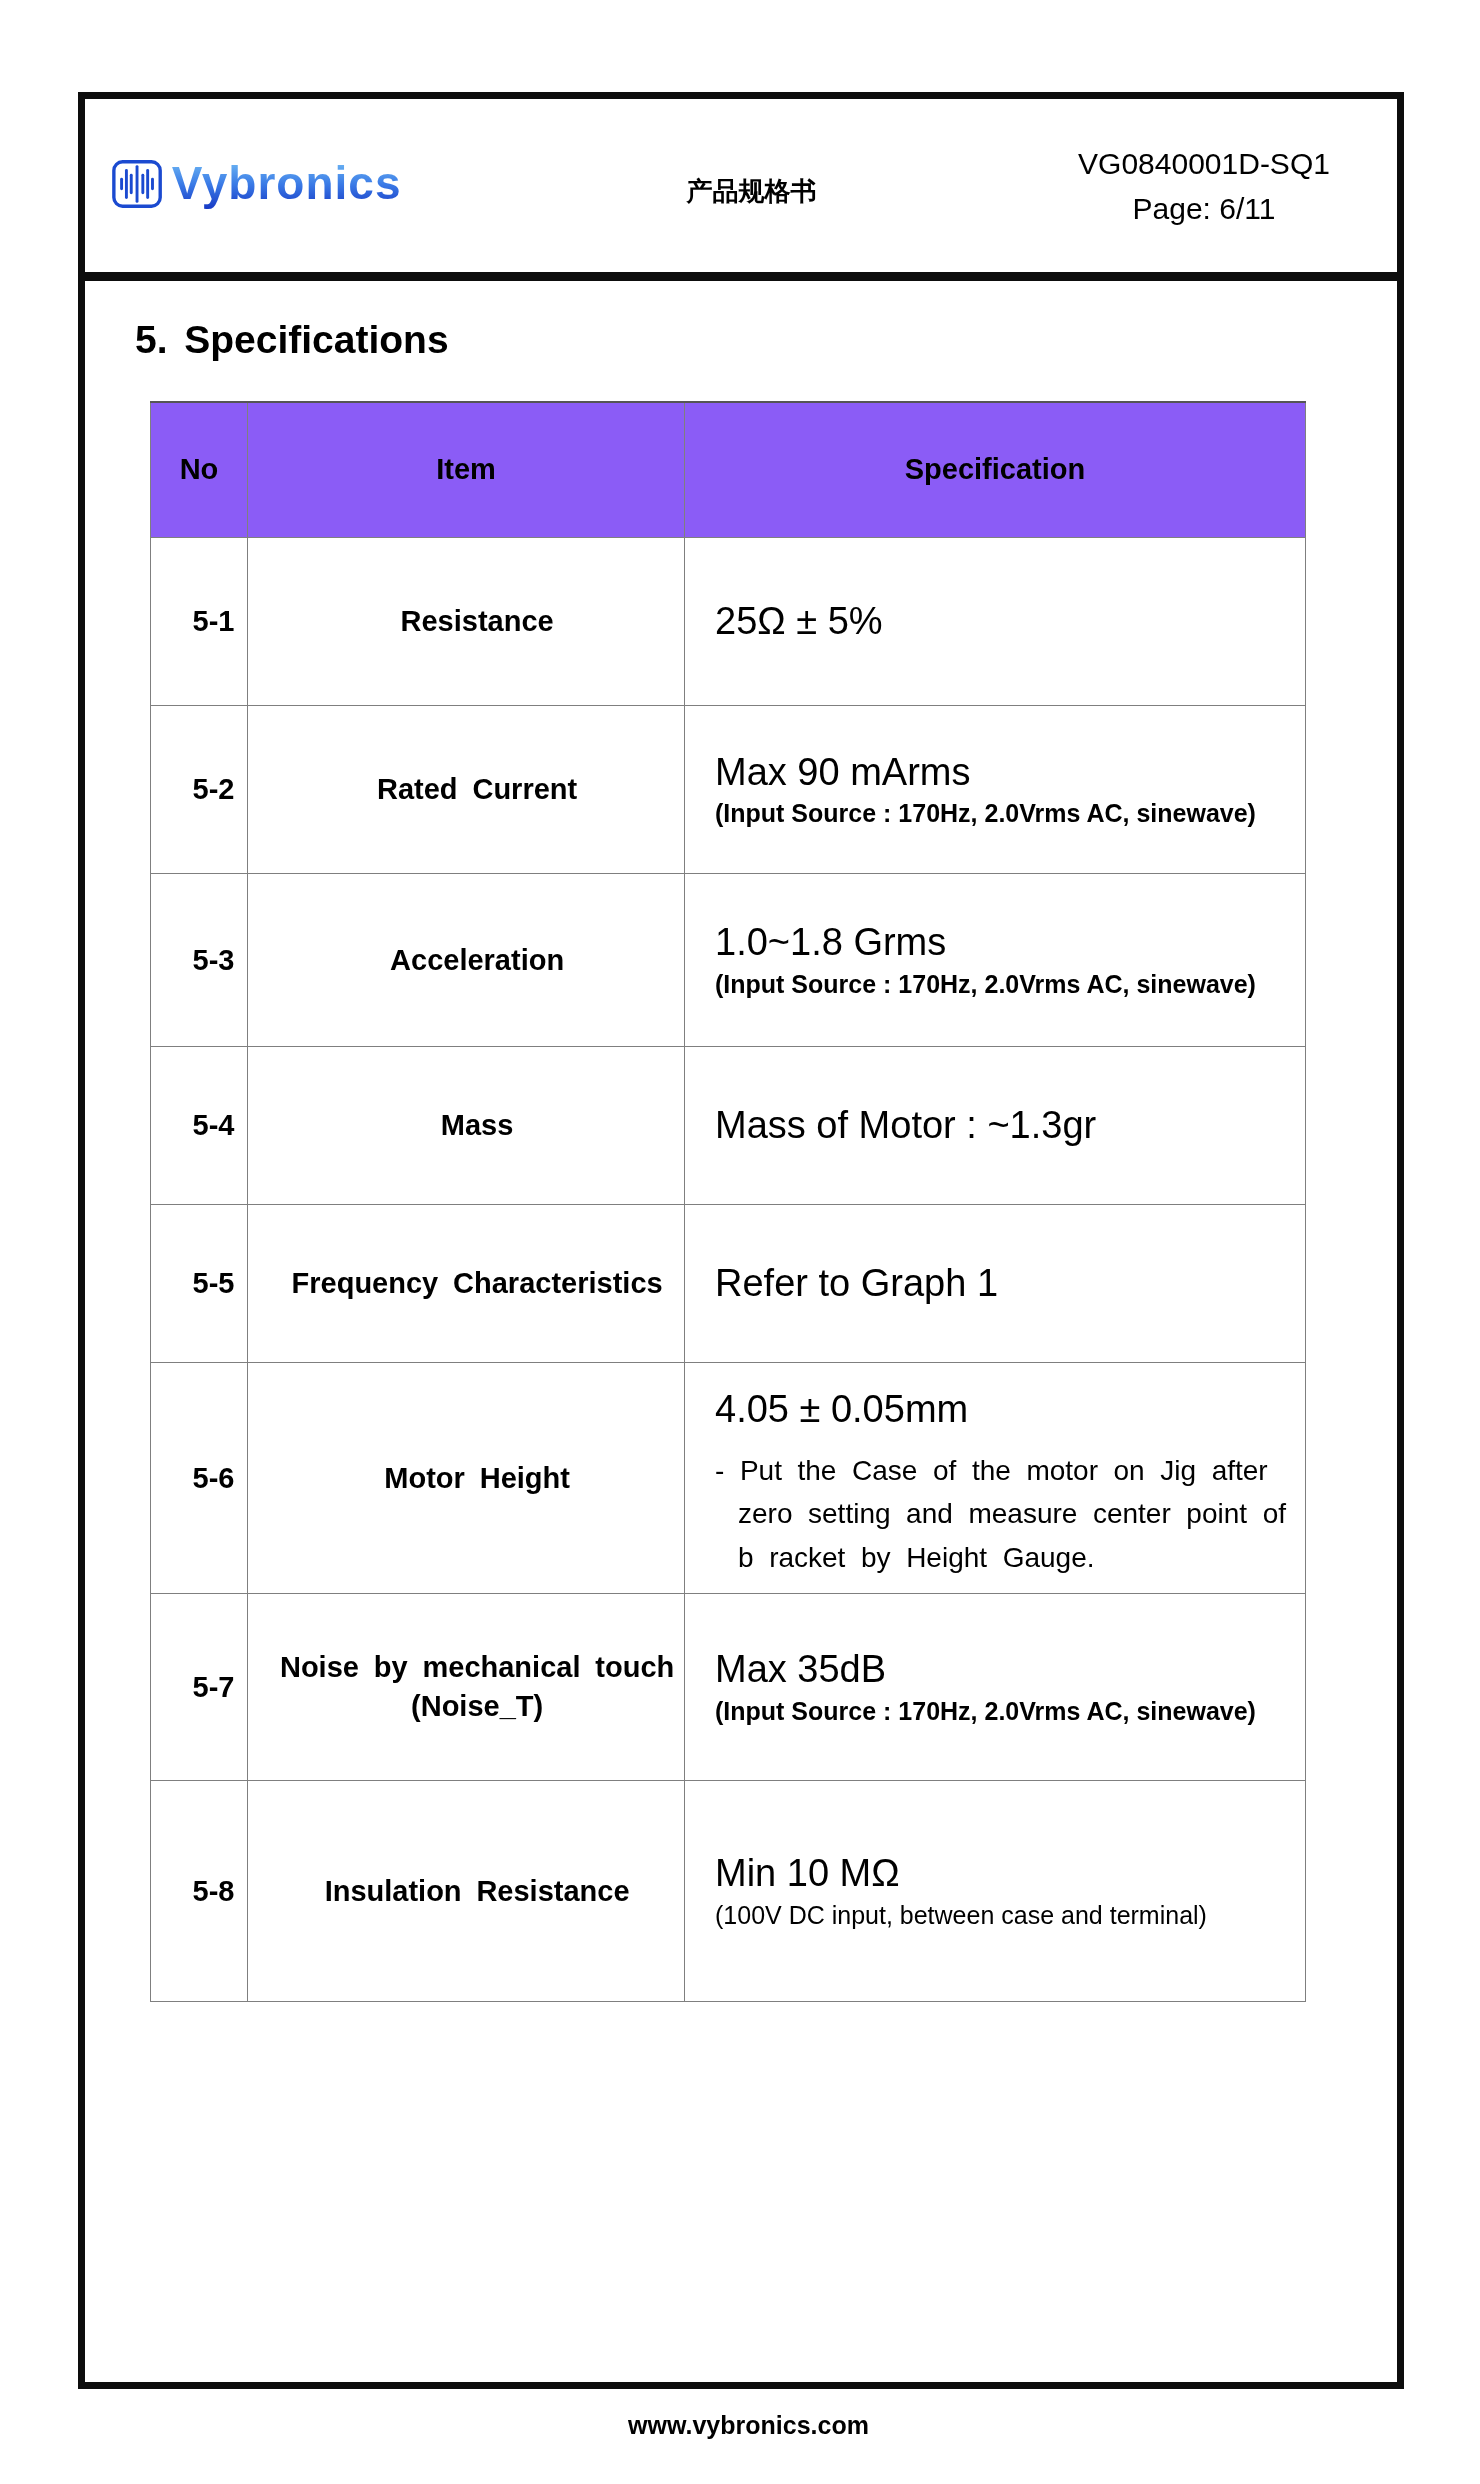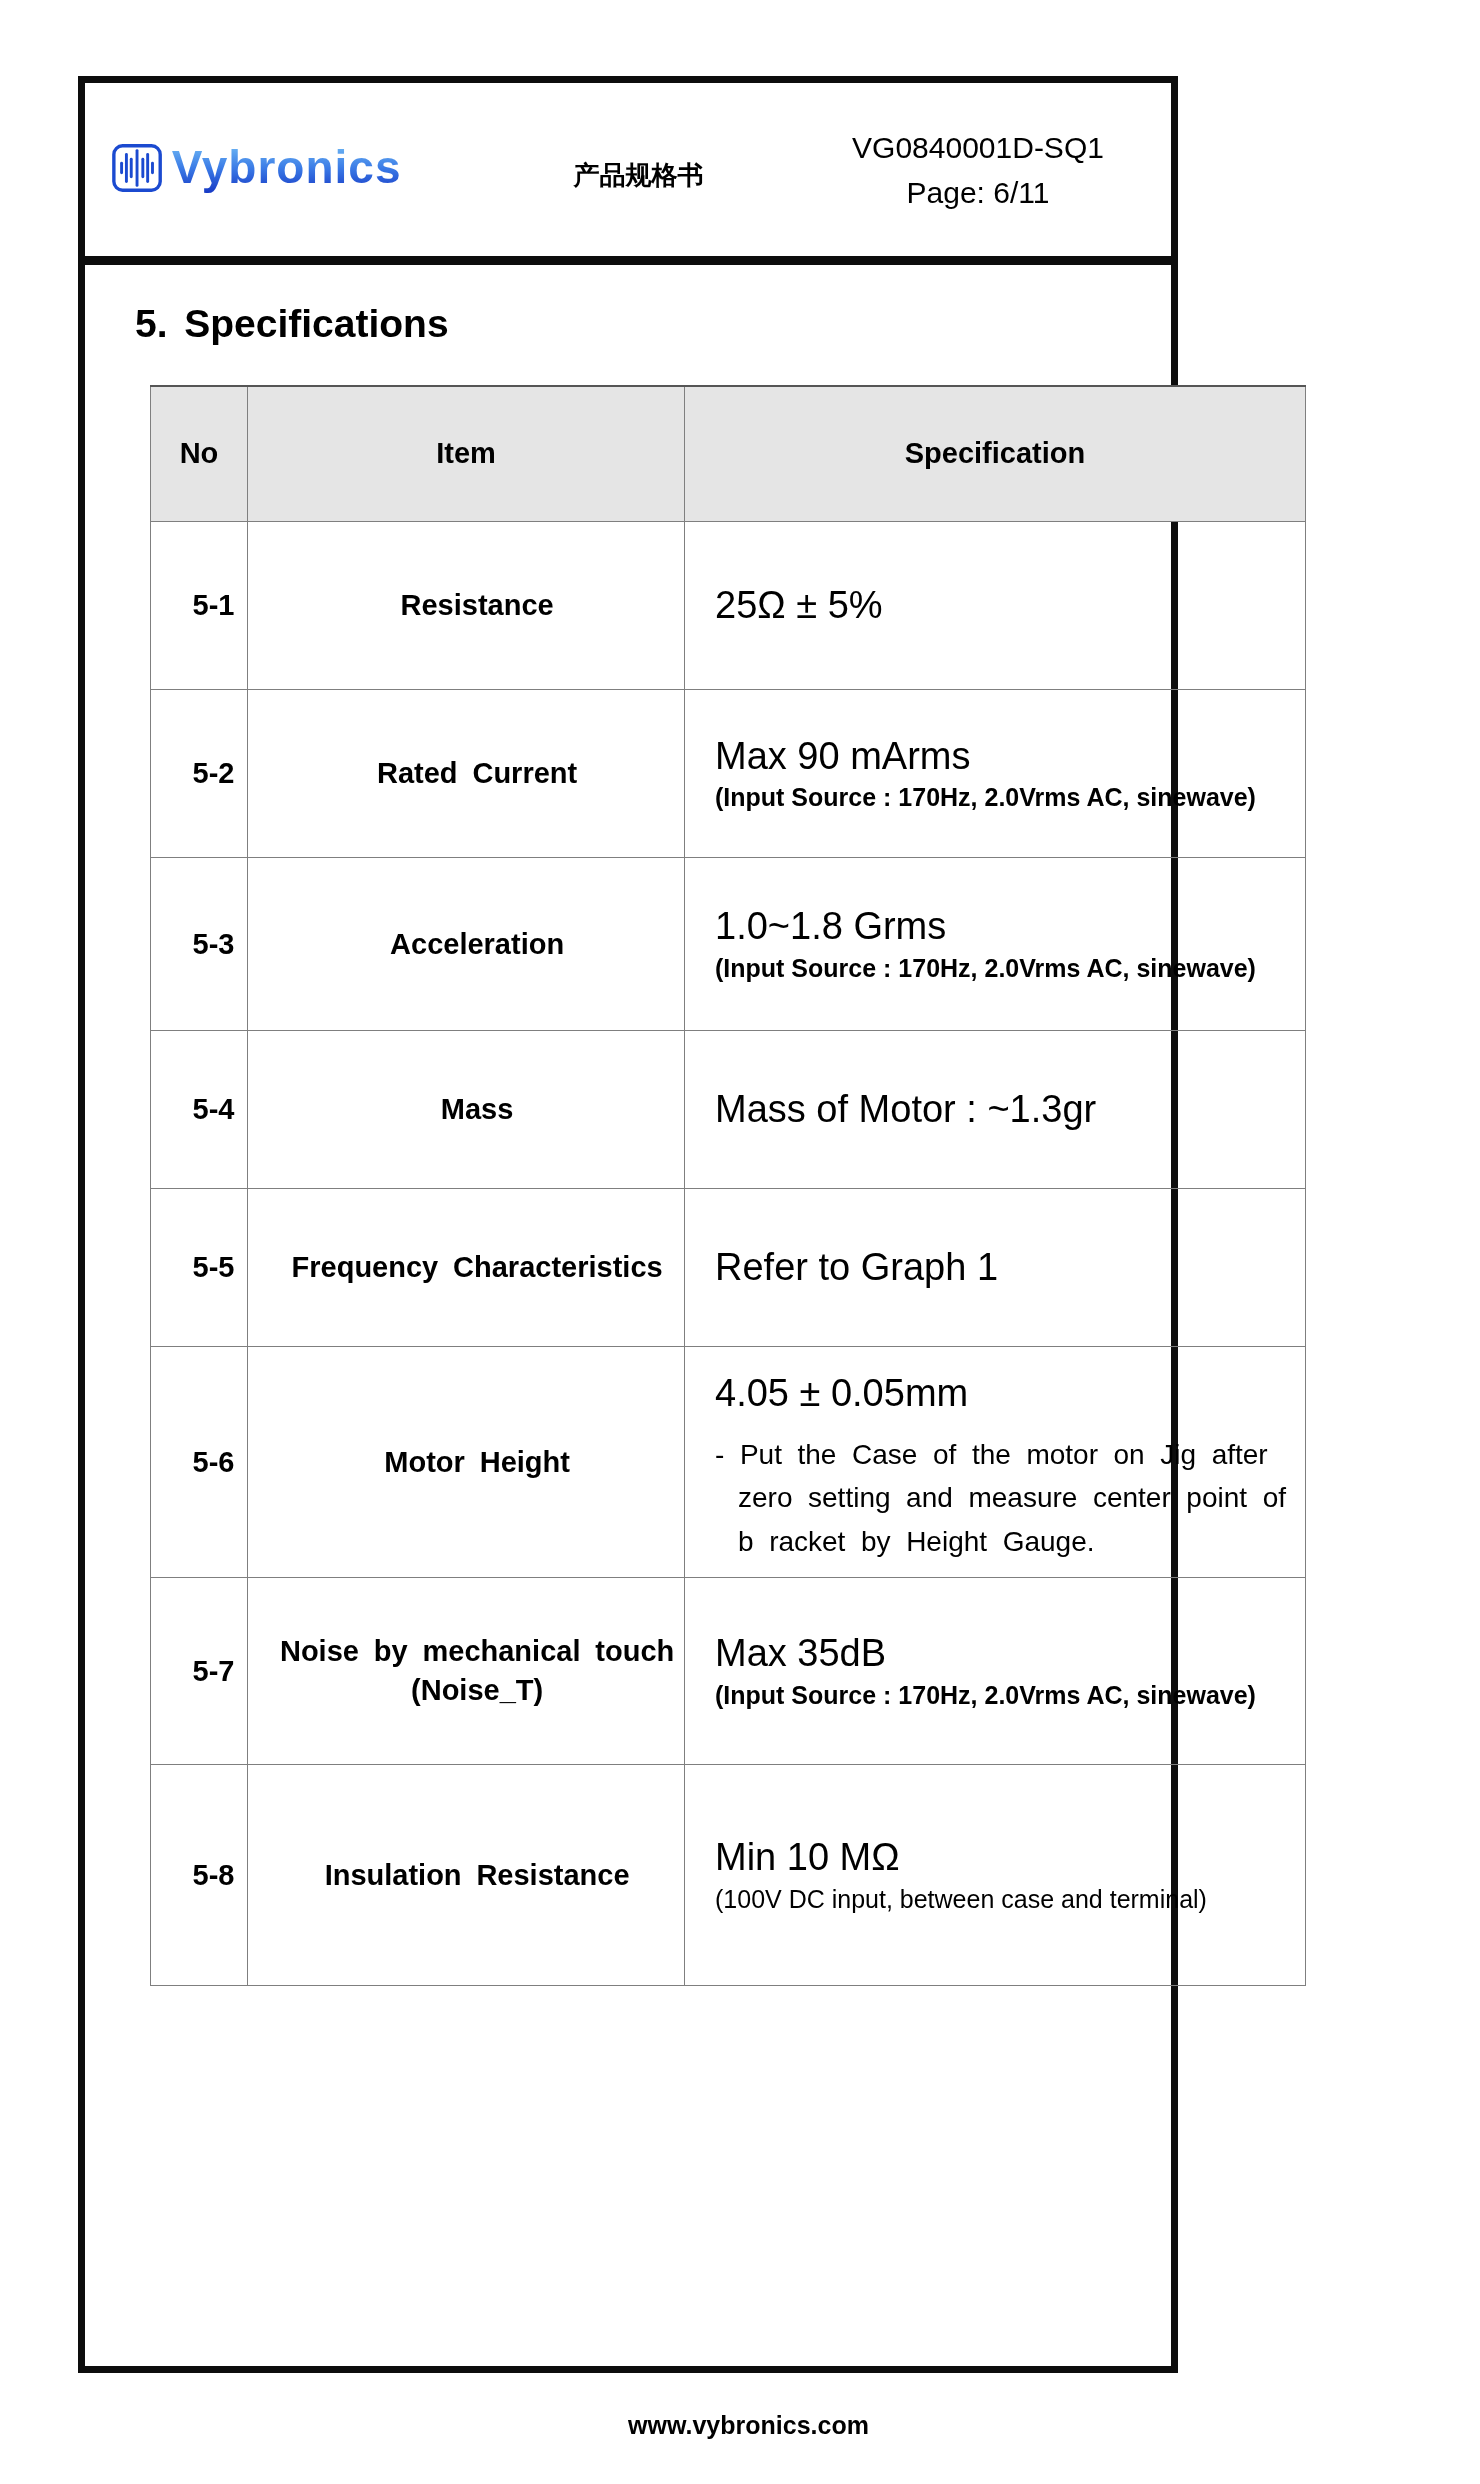--- a/index.html
+++ b/index.html
@@ -8,22 +8,22 @@
     width:1481px;
     height:2484px;
     background:#ffffff;
     font-family:"Liberation Sans", sans-serif;
     color:#000;
     overflow:hidden;
   }
   
   .doc-box{
     position:absolute;
-    left:78px; top:76px;
-    width:1100px; height:2297px;
+    left:78px; top:92px;
+    width:1326px; height:2297px;
     box-sizing:border-box;
     border:7.8px solid #0d0d0d;
     background:#ffffff;
   }
   
   .doc-header{
     display:flex;
     align-items:center;
     height:173px;
     padding:0 33px 0 25px;
@@ -88,21 +88,21 @@
     margin:39px 0 0 65px;
     border-collapse:collapse;
     width:1155px;
     table-layout:fixed;
   }
   .spec-table th,.spec-table td{
     border:1.9px solid #7f7f7f;
     box-sizing:border-box;
   }
   .spec-table thead th{
-    background:#e5e5e5;
+    background:#8b5cf6;
     height:136px;
     font-size:29px;
     font-weight:bold;
     border-top:2.9px solid #555555;
     text-align:center;
     vertical-align:middle;
   }
   .spec-table tbody td{vertical-align:middle;padding-left:30px;}
   .spec-table tbody tr:nth-child(1){height:168px;}
   .spec-table tbody tr:nth-child(2){height:168px;}

